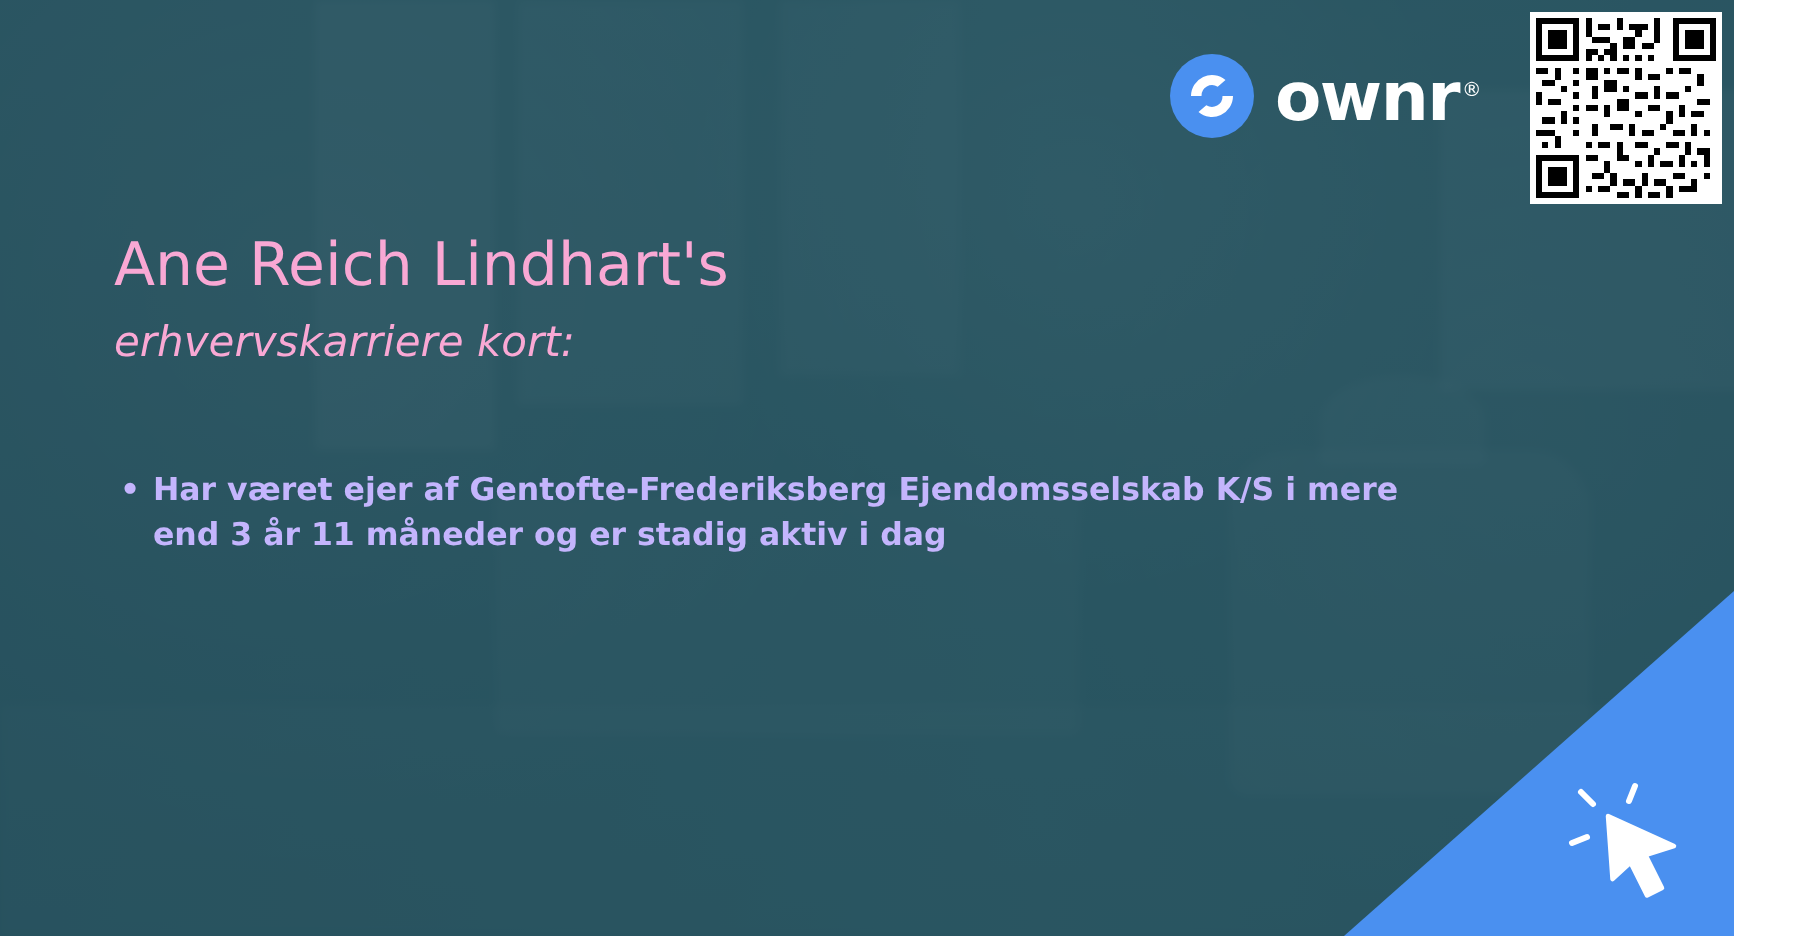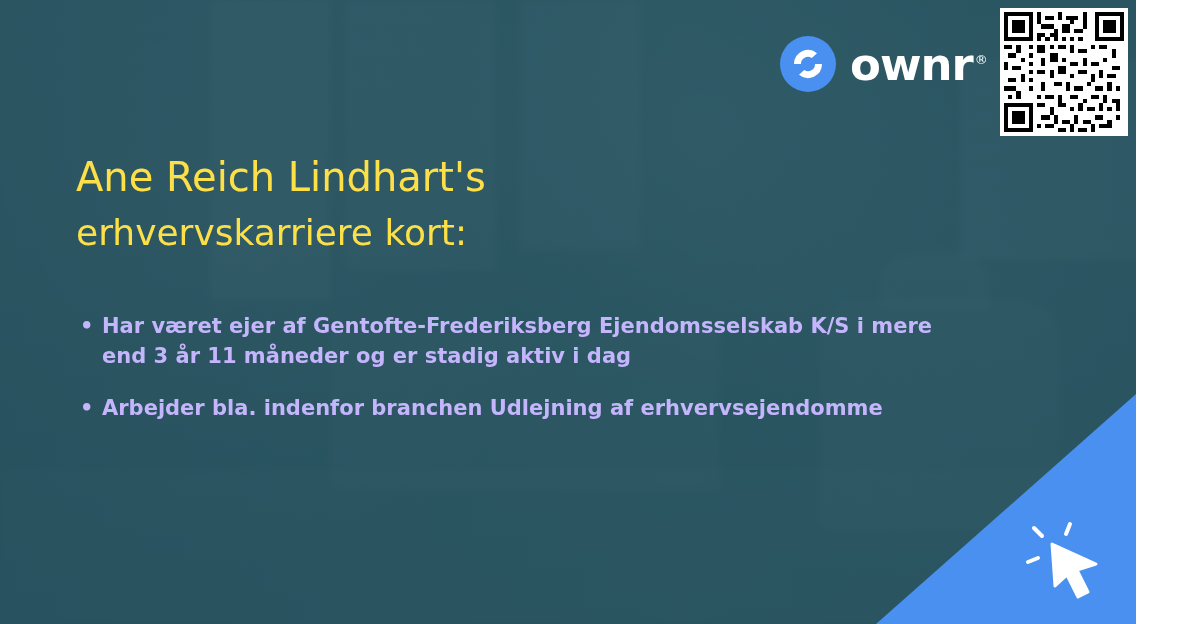--- a/index.html
+++ b/index.html
@@ -9,20 +9,21 @@
   }
   body {
     font-family: "DejaVu Sans", "Liberation Sans", sans-serif;
   }
   .card {
     position: relative;
     width: 1136px;
     height: 624px;
     overflow: hidden;
     background: #2c5763;
+    padding-left: 20px;
   }
   
   .bg {
     position: absolute;
     inset: 0;
     background:
       linear-gradient(180deg, rgba(255,255,255,0.05) 0%, rgba(0,0,0,0.10) 100%),
       radial-gradient(circle at 18% 30%, rgba(255,255,255,0.10) 0%, rgba(255,255,255,0) 38%),
       radial-gradient(circle at 62% 22%, rgba(255,255,255,0.12) 0%, rgba(255,255,255,0) 30%),
       radial-gradient(circle at 88% 45%, rgba(255,255,255,0.08) 0%, rgba(255,255,255,0) 32%),
@@ -103,33 +104,34 @@
     padding: 4px;
     box-sizing: border-box;
   }
   .qr svg { display: block; width: 100%; height: 100%; }
   
   .headline {
     position: absolute;
     left: 76px;
     top: 152px;
     width: 900px;
-    color: #fde047;
+    color: #f9a8d4;
   }
   .headline .name {
     font-size: 40px;
     font-weight: 400;
     line-height: 1.25;
     margin: 0;
   }
   .headline .sub {
-    font-size: 36px;
+    font-size: 28px;
     font-weight: 400;
     line-height: 1.3;
     margin: 8px 0 0 0;
+    font-style: italic;
   }
   
   .bullets {
     position: absolute;
     left: 76px;
     top: 312px;
     width: 900px;
     margin: 0;
     padding: 0;
     list-style: none;
@@ -311,21 +313,20 @@
     </svg>
   </div>
 
   <div class="headline">
     <h1 class="name">Ane Reich Lindhart's</h1>
     <h2 class="sub">erhvervskarriere kort:</h2>
   </div>
 
   <ul class="bullets">
     <li>Har været ejer af Gentofte-Frederiksberg Ejendomsselskab K/S i mere end 3 år 11 måneder og er stadig aktiv i dag</li>
-    <li>Arbejder bla. indenfor branchen Udlejning af erhvervsejendomme</li>
   </ul>
 
   <div class="corner"></div>
   <span class="cursor">
     <svg viewBox="0 0 96 96" xmlns="http://www.w3.org/2000/svg">
       <g stroke="#ffffff" stroke-width="4" stroke-linecap="round" fill="none">
         <line x1="20" y1="22" x2="12" y2="14"></line>
         <line x1="44" y1="20" x2="48" y2="10"></line>
         <line x1="16" y1="44" x2="6" y2="48"></line>
       </g>

